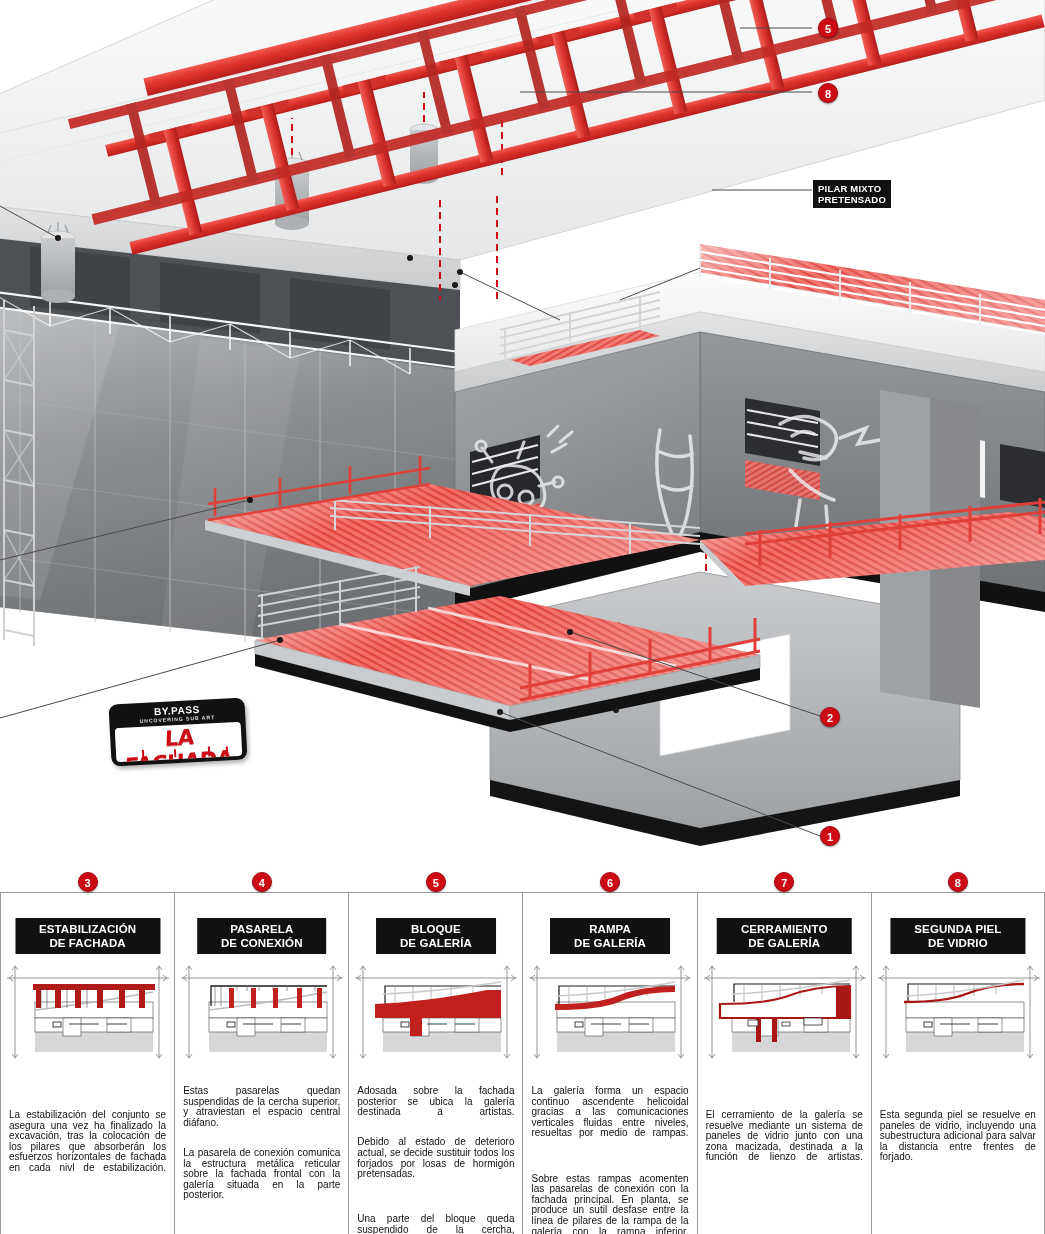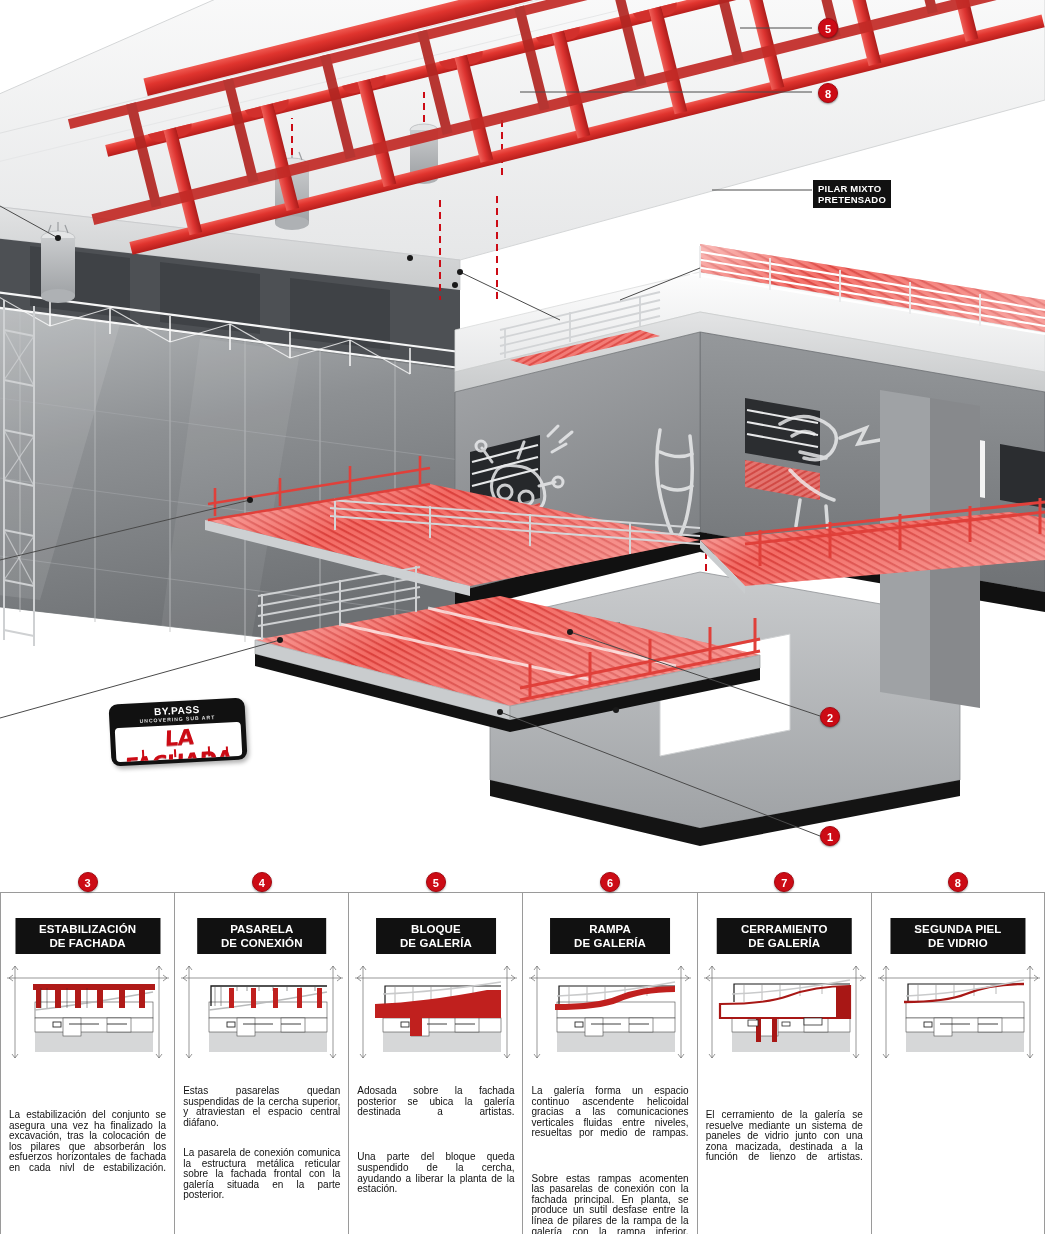--- a/index.html
+++ b/index.html
@@ -700,20 +700,21 @@
         <rect x="55" y="60" width="12" height="18" fill="#c0201e"></rect>
         <path d="M28,36 Q80,34 146,24" stroke="#c9cacb" stroke-width="1.4" fill="none"></path>
         <g stroke="#2b2b2b" stroke-width="0.9" fill="none">
           <rect x="46" y="64" width="8" height="5"></rect>
           <line x1="72" y1="66" x2="92" y2="66"></line>
             <line x1="100" y1="66" x2="120" y2="66"></line>
         </g>
       </svg>
       <div class="panel-text">
         <p>Adosada sobre la fachada posterior se ubica la galería destinada a artistas.</p>
+        <p>Debido al estado de deterioro actual, se decide sustituir todos los forjados por losas de hormigón pretensadas.</p>
         <p>Una parte del bloque queda suspendido de la cercha, ayudando a liberar la planta de la estación.</p>
       </div>
     </div>
 
     <div class="panel">
       <div class="panel-topline"></div>
       <div class="panel-badge">6</div>
       <div class="panel-title">
         <div>RAMPA</div>
         <div>DE GALERÍA</div>
@@ -841,17 +842,18 @@
         </g>
         <path d="M26,44 Q68,44 88,36 Q112,26 146,26" stroke="#a81715" stroke-width="2.4" fill="none"></path>
         <path d="M28,38 Q80,36 146,22" stroke="#c9cacb" stroke-width="1.4" fill="none"></path>
         <g stroke="#2b2b2b" stroke-width="0.9" fill="none">
           <rect x="46" y="64" width="8" height="5"></rect>
           <line x1="62" y1="66" x2="92" y2="66"></line>
             <line x1="100" y1="66" x2="120" y2="66"></line>
         </g>
       </svg>
       <div class="panel-text">
+        <p>Esta segunda piel se resuelve en paneles de vidrio, incluyendo una subestructura adicional para salvar la distancia entre frentes de forjado.</p>
       </div>
     </div>
 
   </div>
 </div>
 
 </body></html>

